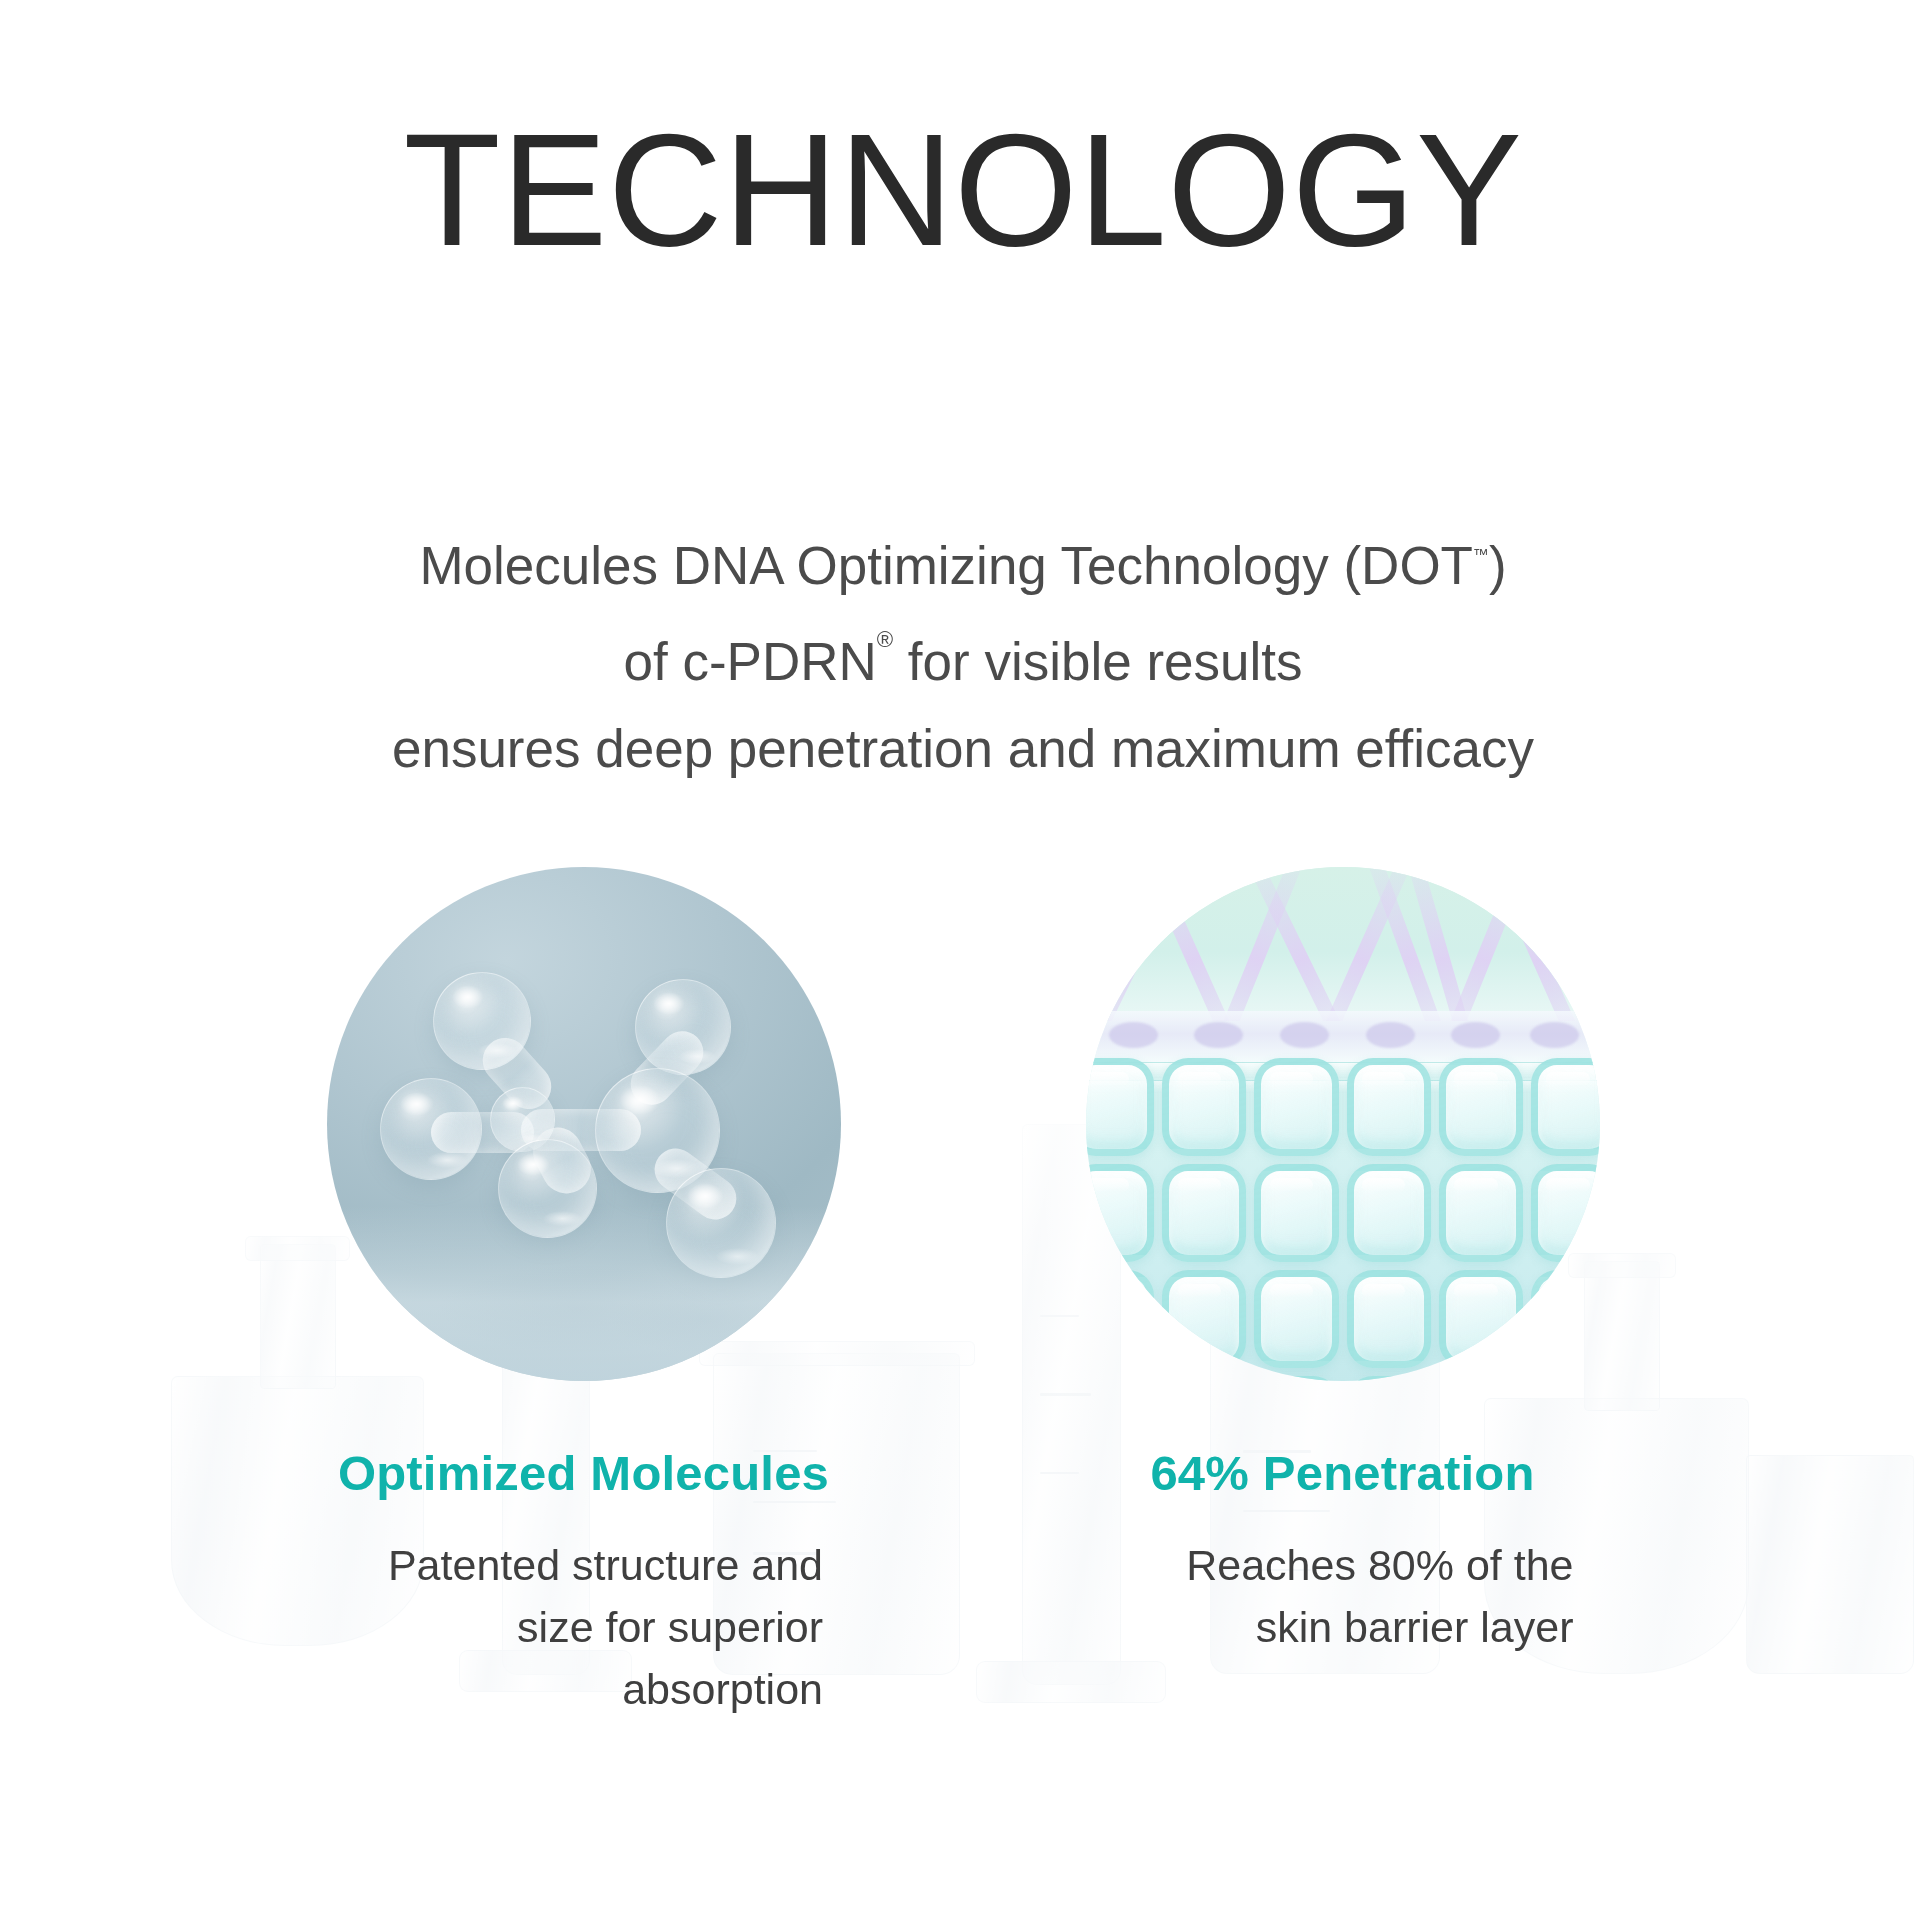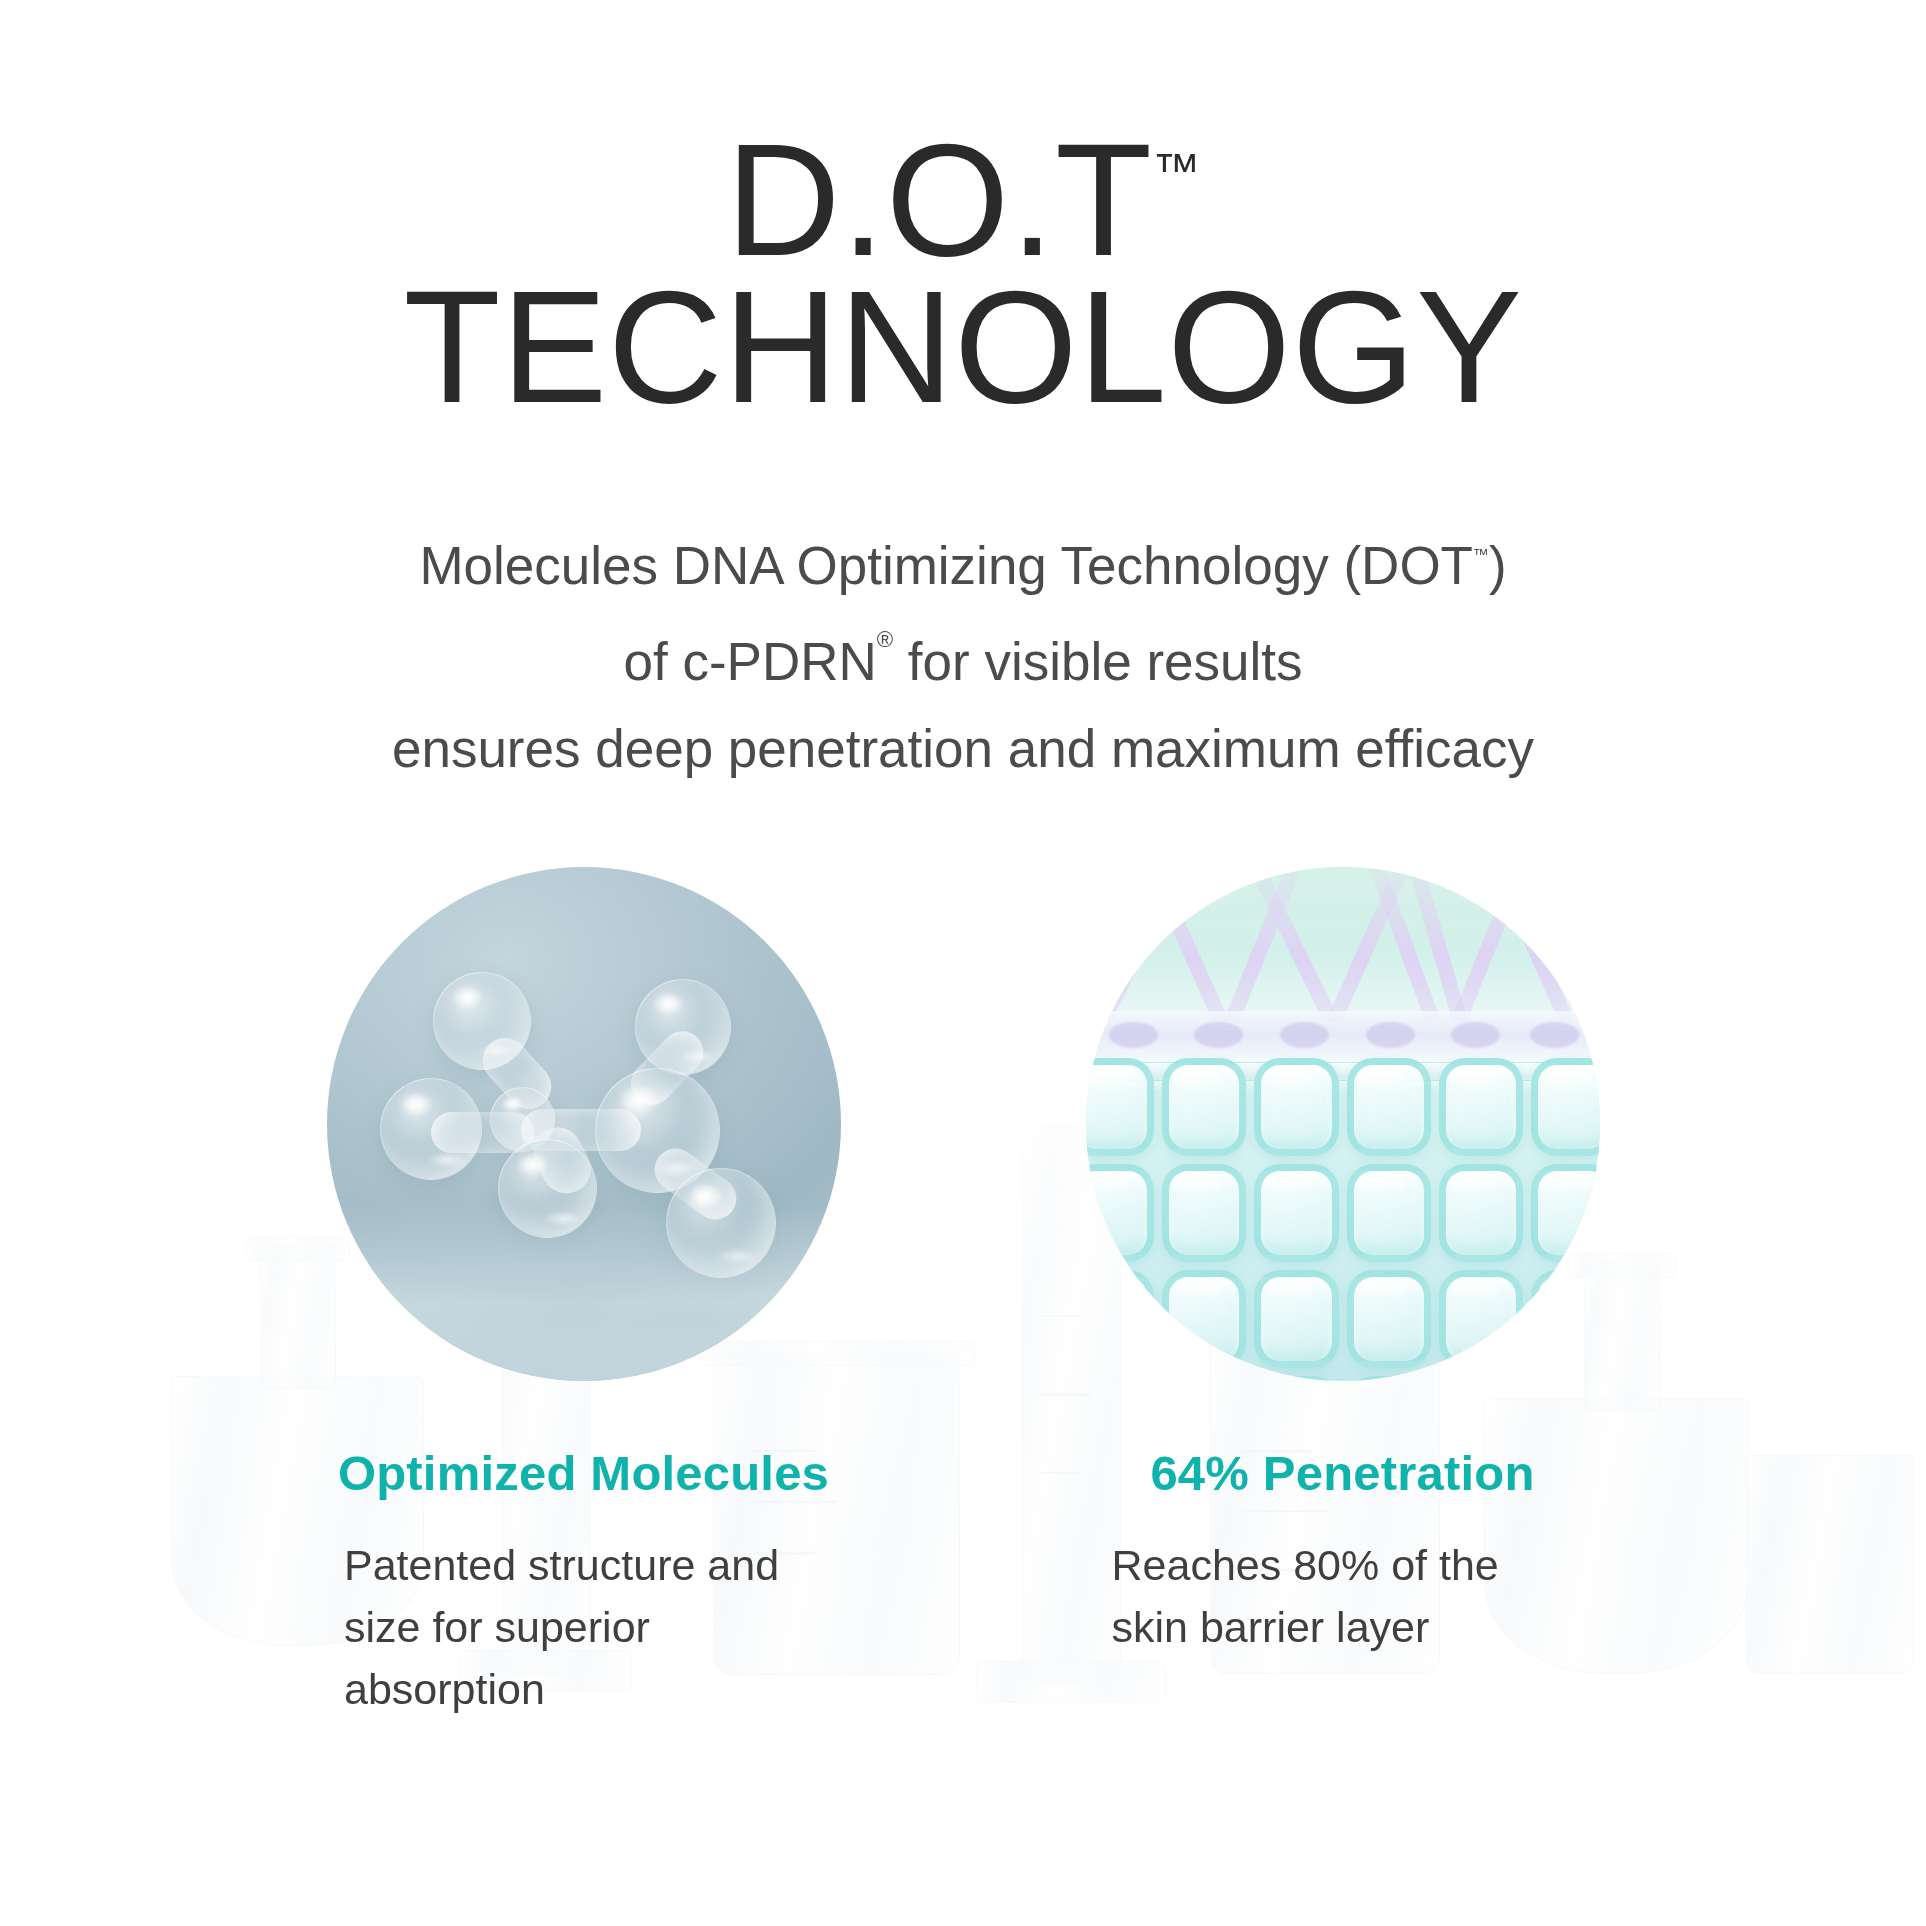--- a/index.html
+++ b/index.html
@@ -241,21 +241,21 @@
     letter-spacing:0.2px;
     text-align:left;
     white-space:nowrap;
   }
   .card-desc{
     margin-top:33px;
     font-size:43px;
     font-weight:400;
     color:#3f3f3f;
     line-height:62px;
-    text-align:left;
+    text-align:right;
     max-width:479px;
   }
   .card-desc.narrow{max-width:462px;}
 </style>
 </head>
 <body>
 
 <div class="page">
 
   <div class="lab-bg">
@@ -290,21 +290,20 @@
 
     <div class="glass g-flask-f"></div>
     <div class="glass g-flask-f-neck"></div>
     <div class="glass g-flask-f-lip"></div>
 
     <div class="glass g-small-g"></div>
   </div>
   <div class="lab-veil"></div>
 
   <div class="headline">
-    <div class="hl-line1"><span>D.O.T</span><span class="tm-sup">™</span></div>
     <div class="hl-line2">TECHNOLOGY</div>
   </div>
 
   <div class="subtitle">
     <div><span>Molecules DNA Optimizing Technology (DOT</span><span class="tm-sup">™</span><span>)</span></div>
     <div><span>of c-PDRN</span><span class="reg-sup">®</span><span> for visible results</span></div>
     <div>ensures deep penetration and maximum efficacy</div>
   </div>
 
   <div class="cards">

